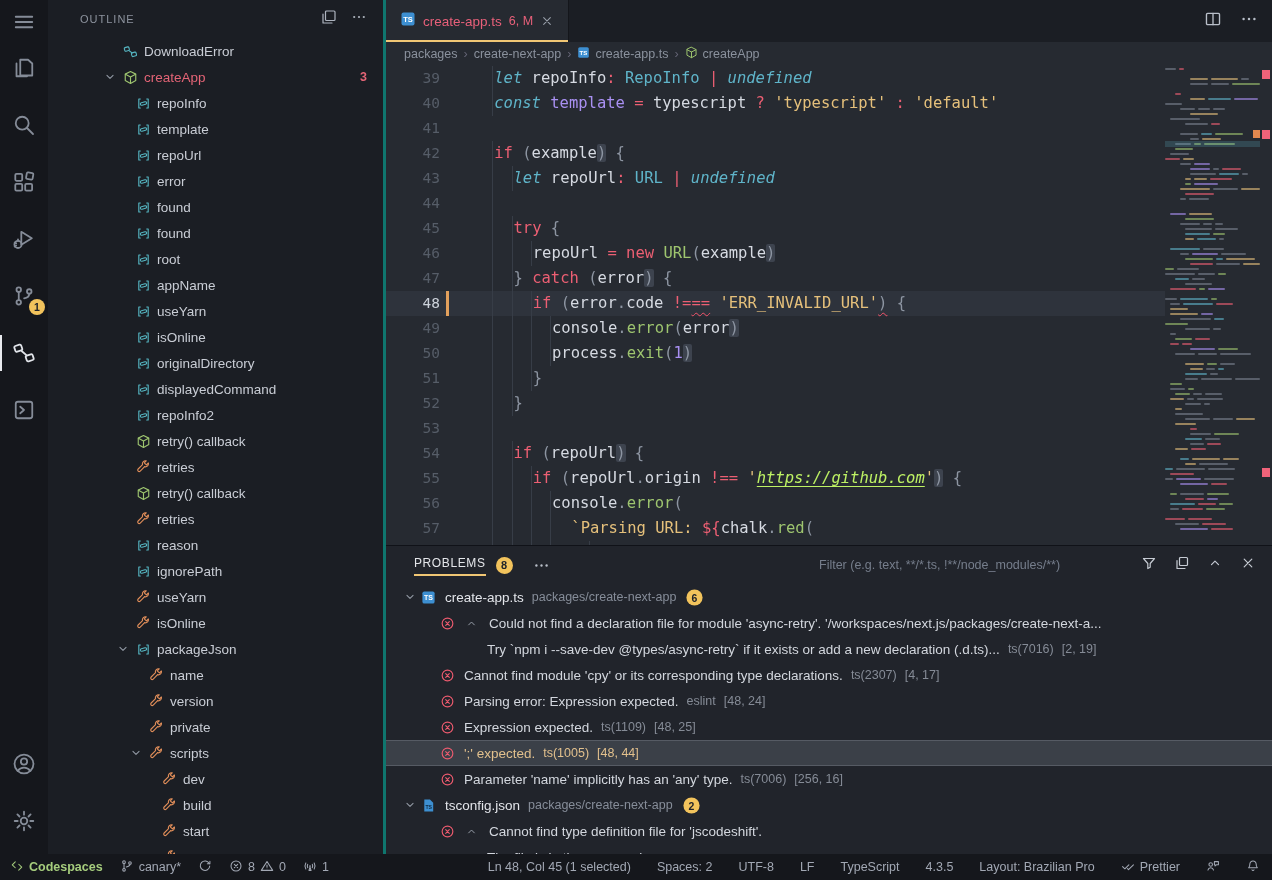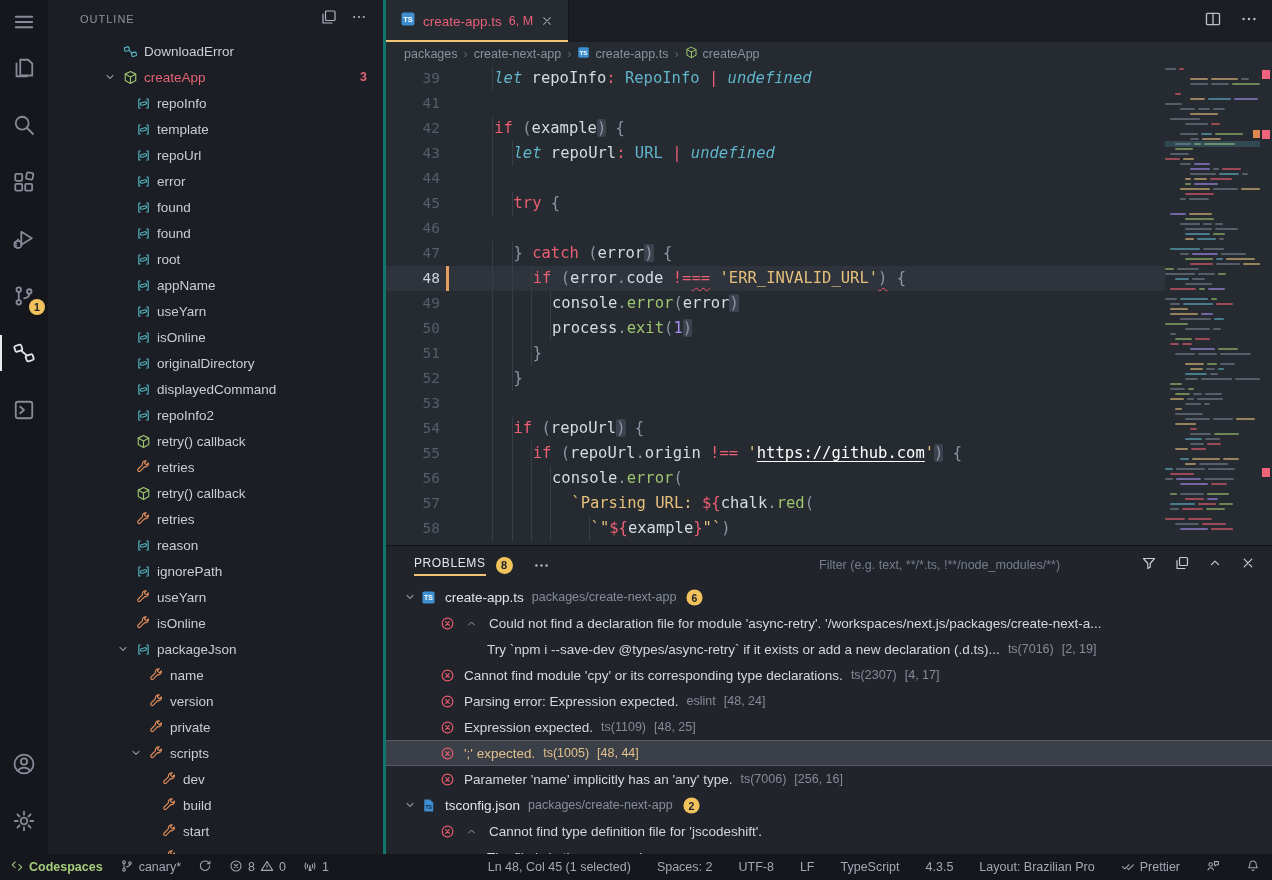--- a/index.html
+++ b/index.html
@@ -63,21 +63,21 @@
   .cl { height:25px; line-height:25px; position:relative; white-space:pre; }
   .cl.cur { background:#2e333c; }
   .cl .num { position:absolute; left:0; width:54px; text-align:right; color:#565d68; font-size:14.5px; }
   .cl.cur .num { color:#ccd2da; }
   .cl .mod { position:absolute; left:60px; top:0; bottom:0; width:3px; background:#e2a05c; }
   .cl .txt { position:absolute; left:88px; top:0; }
   .indent { display:inline-block; height:25px; vertical-align:top;
             background-image:repeating-linear-gradient(to right, transparent 0, transparent 18.3px, #373d47 18.3px, #373d47 19.3px); }
   .t-p { color:#ec5f73; } .t-c { color:#5fb4c9; } .t-ci { color:#5fb4c9; font-style:italic; }
   .t-y { color:#e5c07b; }
-  .t-yu { color:#ffffff; text-decoration:underline; text-underline-offset:3px; }
+  .t-yu { color:#bef264; text-decoration:underline; text-underline-offset:3px;font-style:italic; }
   .t-g { color:#9ec56f; } .t-pu { color:#a990f2; } .t-w { color:#d6dae2; } .t-d { color:#8d95a2; }
   .t-hl { color:#8d95a2; background:#3d434e; border-radius:2px; }
   .t-sq { color:#ec5f73; text-decoration:underline wavy #f4536a 1px; text-underline-offset:4px; }
   .t-dsq { color:#8d95a2; text-decoration:underline wavy #f4536a 1px; text-underline-offset:4px; }
 
   .minimap { position:absolute; top:0; bottom:0; right:12px; width:95px; overflow:hidden; }
   .mm-row { height:5px; display:flex; gap:3px; align-items:center; }
   .mm-seg { height:2px; border-radius:1px; opacity:.6; }
   .mm-band { position:absolute; left:0; right:0; height:6px; background:rgba(95,180,201,.22); }
   .mm-mark { position:absolute; width:7px; height:8px; background:#e2884f; right:0; }
@@ -637,26 +637,27 @@
             <span class="ic-green"><svg viewBox="0 0 16 16" fill="none" stroke="currentColor" stroke-width="1.2" stroke-linecap="round" stroke-linejoin="round">
                 <path d="M8 1.6l5.6 2.8v6.9L8 14.4l-5.6-3.1V4.4z"></path>
                 <path d="M2.6 4.6L8 7.4l5.4-2.8M8 7.4v6.8"></path>
               </svg></span>
             <span>createApp</span>
           </span>
         </div>
       <div class="ed-body">
         <div class="code" id="code">
             <div class="cl"><span class="num">39</span><span class="txt"><span class="indent" style="width:20.26px"></span><span class="t-ci">let</span><span class="t-w"> repoInfo</span><span class="t-p">:</span><span class="t-c"> RepoInfo </span><span class="t-p">|</span><span class="t-ci"> undefined</span></span></div>
+            <div class="cl"><span class="num">40</span><span class="txt"><span class="indent" style="width:20.26px"></span><span class="t-ci">const</span><span class="t-pu"> template</span><span class="t-p"> =</span><span class="t-w"> typescript</span><span class="t-p"> ?</span><span class="t-y"> 'typescript'</span><span class="t-p"> :</span><span class="t-y"> 'default'</span></span></div>
             <div class="cl"><span class="num">41</span><span class="txt"><span class="indent" style="width:10.63px"></span></span></div>
             <div class="cl"><span class="num">42</span><span class="txt"><span class="indent" style="width:20.26px"></span><span class="t-p">if</span><span class="t-d"> (</span><span class="t-w">example</span><span class="t-hl">)</span><span class="t-d"> {</span></span></div>
             <div class="cl"><span class="num">43</span><span class="txt"><span class="indent" style="width:39.52px"></span><span class="t-ci">let</span><span class="t-w"> repoUrl</span><span class="t-p">:</span><span class="t-c"> URL </span><span class="t-p">|</span><span class="t-ci"> undefined</span></span></div>
             <div class="cl"><span class="num">44</span><span class="txt"><span class="indent" style="width:20.26px"></span></span></div>
             <div class="cl"><span class="num">45</span><span class="txt"><span class="indent" style="width:39.52px"></span><span class="t-p">try</span><span class="t-d"> {</span></span></div>
-            <div class="cl"><span class="num">46</span></div>
+            <div class="cl"><span class="num">46</span><span class="txt"><span class="indent" style="width:58.78px"></span><span class="t-w">repoUrl</span><span class="t-p"> =</span><span class="t-p"> new</span><span class="t-g"> URL</span><span class="t-d">(</span><span class="t-w">example</span><span class="t-hl">)</span></span></div>
             <div class="cl"><span class="num">47</span><span class="txt"><span class="indent" style="width:39.52px"></span><span class="t-d">} </span><span class="t-p">catch</span><span class="t-d"> (</span><span class="t-w">error</span><span class="t-hl">)</span><span class="t-d"> {</span></span></div>
             <div class="cl cur"><span class="num">48</span><span class="mod"></span><span class="txt"><span class="indent" style="width:58.78px"></span><span class="t-p">if</span><span class="t-d"> (</span><span class="t-w">error</span><span class="t-d">.</span><span class="t-w">code</span><span class="t-p"> !=</span><span class="t-sq">==</span><span class="t-d"> </span><span class="t-y">'ERR_INVALID_URL'</span><span class="t-dsq">)</span><span class="t-d"> {</span></span></div>
             <div class="cl"><span class="num">49</span><span class="txt"><span class="indent" style="width:78.04px"></span><span class="t-w">console</span><span class="t-d">.</span><span class="t-g">error</span><span class="t-d">(</span><span class="t-w">error</span><span class="t-hl">)</span></span></div>
             <div class="cl"><span class="num">50</span><span class="txt"><span class="indent" style="width:78.04px"></span><span class="t-w">process</span><span class="t-d">.</span><span class="t-g">exit</span><span class="t-d">(</span><span class="t-pu">1</span><span class="t-hl">)</span></span></div>
             <div class="cl"><span class="num">51</span><span class="txt"><span class="indent" style="width:58.78px"></span><span class="t-d">}</span></span></div>
             <div class="cl"><span class="num">52</span><span class="txt"><span class="indent" style="width:39.52px"></span><span class="t-d">}</span></span></div>
             <div class="cl"><span class="num">53</span><span class="txt"><span class="indent" style="width:20.26px"></span></span></div>
             <div class="cl"><span class="num">54</span><span class="txt"><span class="indent" style="width:39.52px"></span><span class="t-p">if</span><span class="t-d"> (</span><span class="t-w">repoUrl</span><span class="t-hl">)</span><span class="t-d"> {</span></span></div>
             <div class="cl"><span class="num">55</span><span class="txt"><span class="indent" style="width:58.78px"></span><span class="t-p">if</span><span class="t-d"> (</span><span class="t-w">repoUrl</span><span class="t-d">.</span><span class="t-w">origin</span><span class="t-p"> !==</span><span class="t-y"> '</span><span class="t-yu">https://github.com</span><span class="t-y">'</span><span class="t-hl">)</span><span class="t-d"> {</span></span></div>
             <div class="cl"><span class="num">56</span><span class="txt"><span class="indent" style="width:78.04px"></span><span class="t-w">console</span><span class="t-d">.</span><span class="t-g">error</span><span class="t-d">(</span></span></div>

